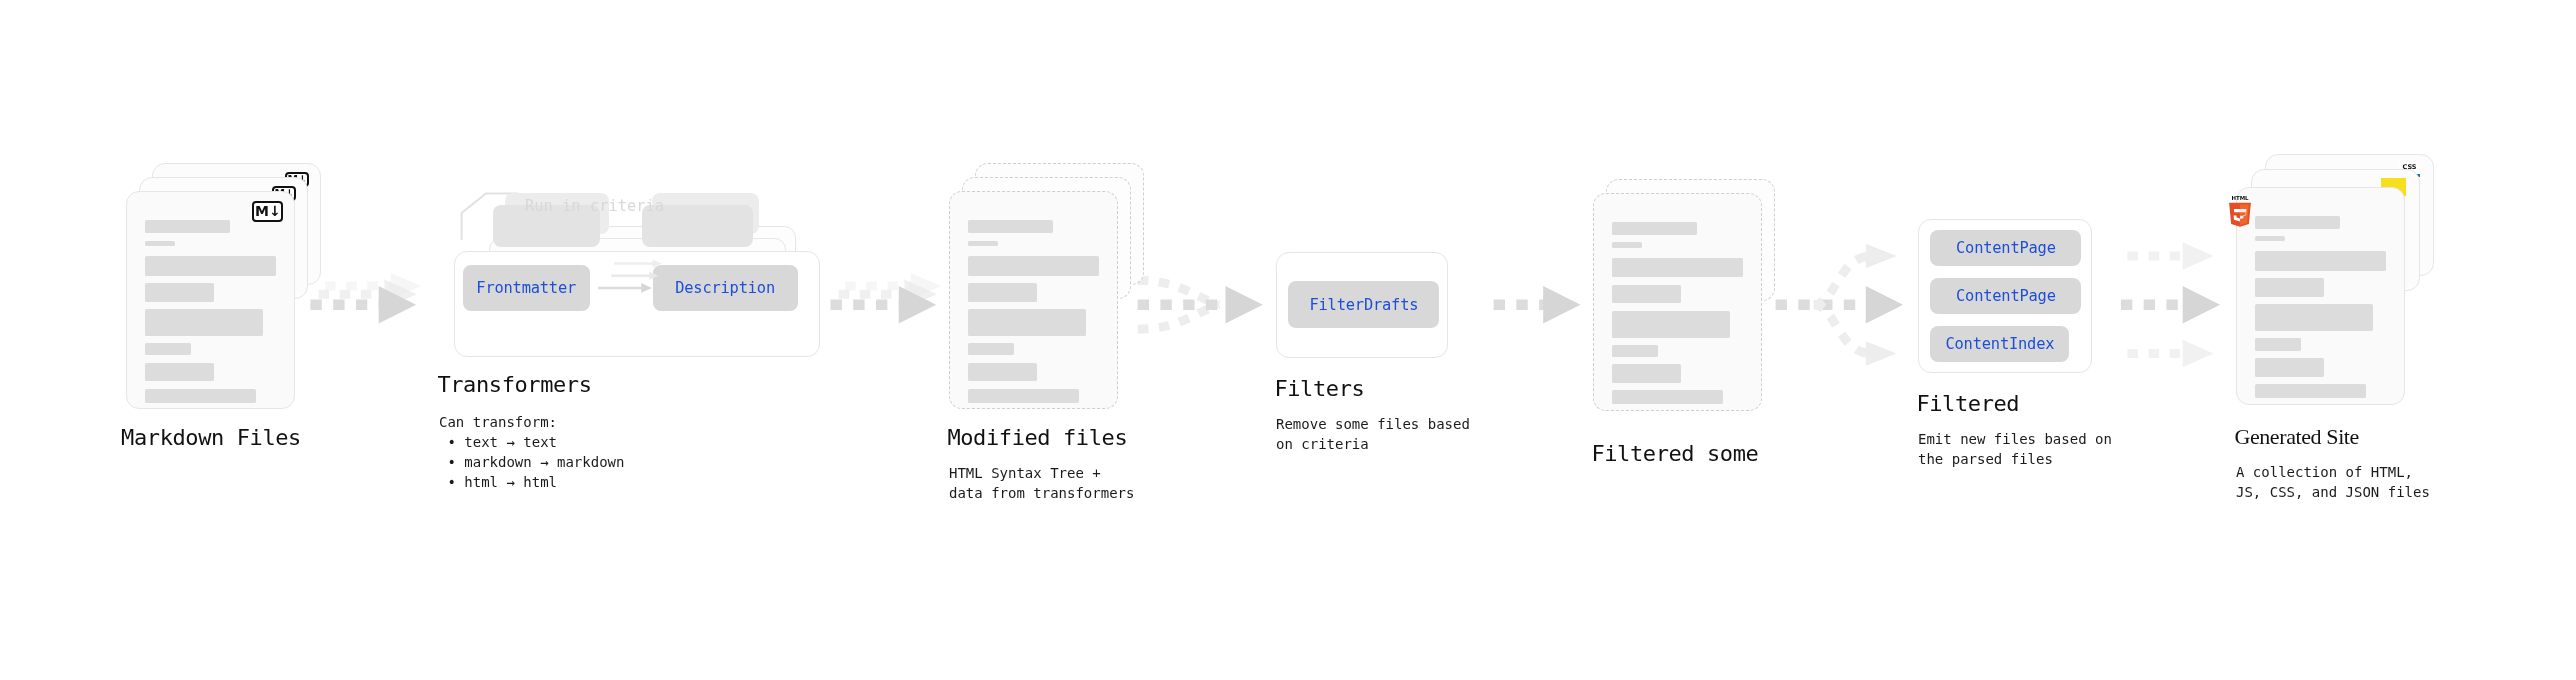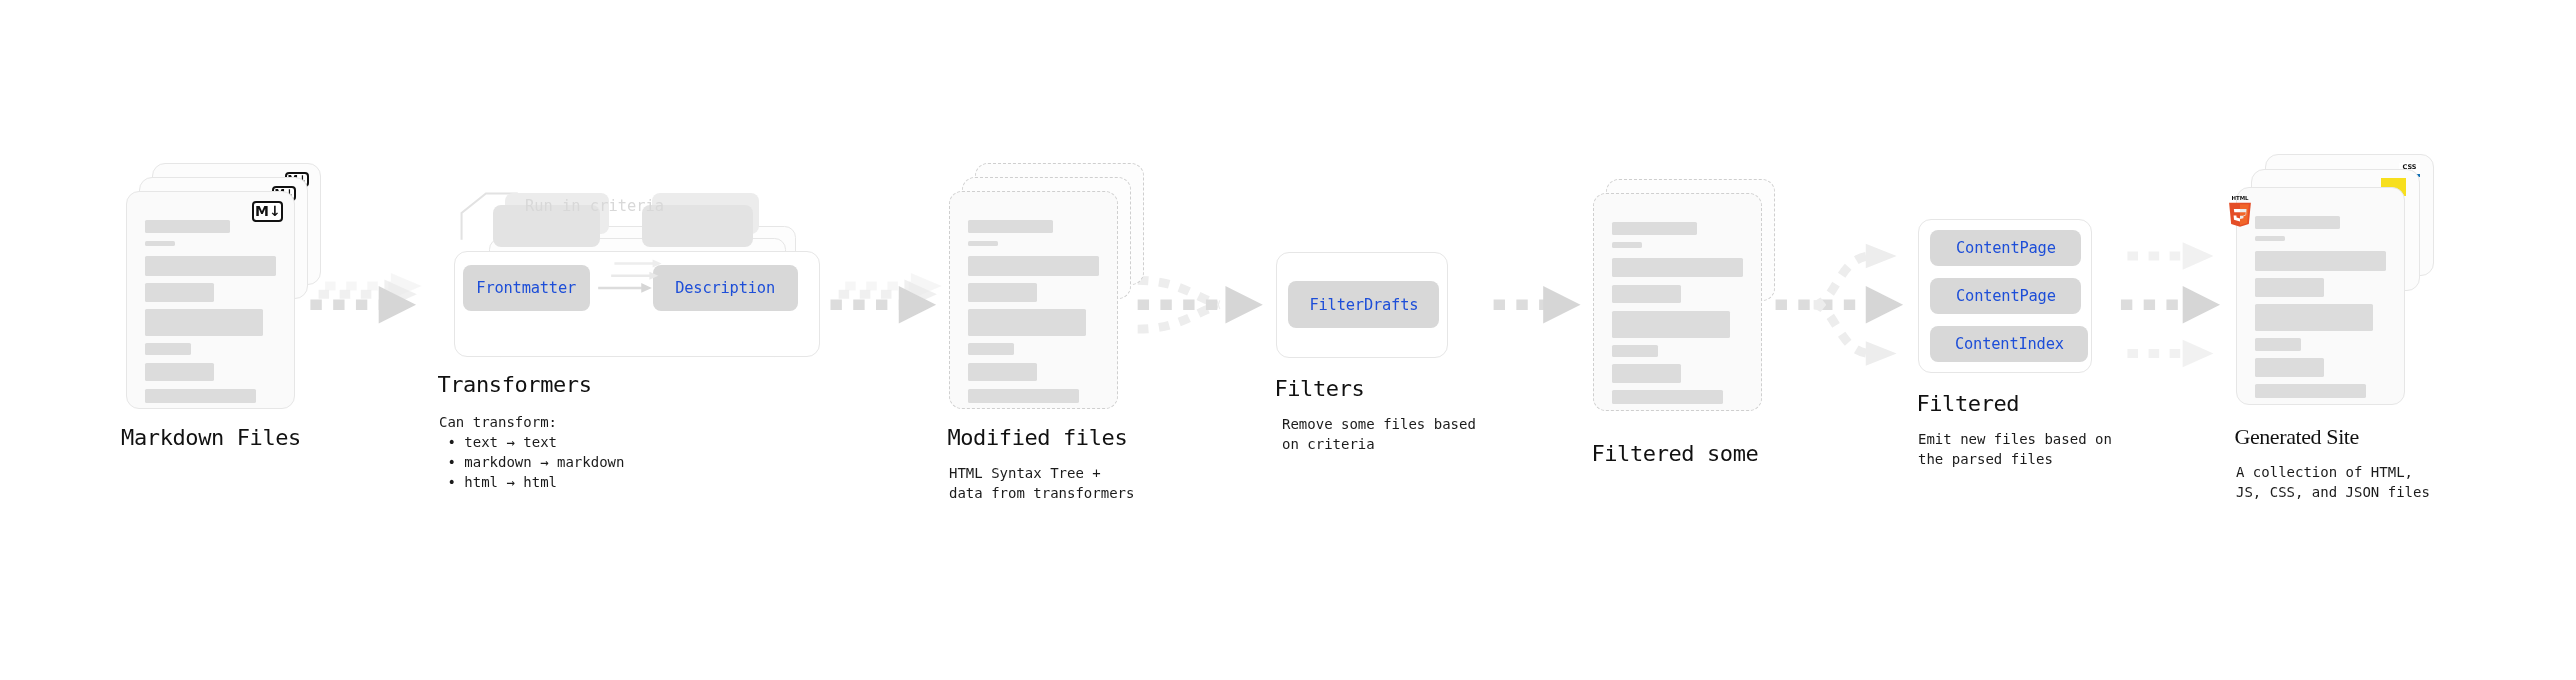--- a/index.html
+++ b/index.html
@@ -239,21 +239,21 @@
     <div class="caption" style="left:-1.6px; top:262px;">Modified files</div>
     <div class="subcaption" style="left:0px; top:301px;">HTML Syntax Tree +
 data from transformers</div>
   </div>
 
   <div class="node" style="left:1276px; top:252px;">
     <div class="group-box" style="left:0px; top:0px; width:172px; height:106px; border-radius:13px;">
       <div class="pill" style="left:11.4px; top:28.4px; width:151px; height:47px;">FilterDrafts</div>
     </div>
     <div class="caption" style="left:-1.6px; top:124px;">Filters</div>
-    <div class="subcaption" style="left:6px; top:163px;">Remove some files based
+    <div class="subcaption" style="left:0px; top:163px;">Remove some files based
 on criteria</div>
   </div>
 
   <div class="node" style="left:1593px; top:179px;">
     <div class="doc-card dashed" style="left:13px; top:0px; height:122px; background:#fdfdfd;"></div>
     <div class="doc-card dashed" style="left:0px; top:14px;">
       <div class="doc-lines">
         <div class="ln" style="width:65%; height:13px;"></div>
         <div class="ln" style="width:23%; height:5.7px; margin-bottom:9.8px;"></div>
         <div class="ln" style="width:100%; height:19.5px;"></div>
@@ -264,21 +264,21 @@
         <div class="ln" style="width:85%; height:14px;"></div>
       </div>
     </div>
     <div class="caption" style="left:-1.6px; top:262px;">Filtered some</div>
   </div>
 
   <div class="node" style="left:1918px; top:219px;">
     <div class="group-box" style="left:0px; top:0px; width:174px; height:154px; border-radius:13px;">
       <div class="pill" style="left:11.4px; top:9.8px; width:151px; height:36px;">ContentPage</div>
       <div class="pill" style="left:11.4px; top:58px; width:151px; height:36px;">ContentPage</div>
-      <div class="pill" style="left:11.4px; top:106px; width:158px; height:36px;">ContentIndex</div>
+      <div class="pill" style="left:11.4px; top:106px; width:139px; height:36px;">ContentIndex</div>
     </div>
     <div class="caption" style="left:-1.6px; top:172px;">Filtered</div>
     <div class="subcaption" style="left:0px; top:211px;">Emit new files based on
 the parsed files</div>
   </div>
 
   <div class="node" style="left:2236px; top:154px;">
     <div class="doc-card ghost1" style="left:29px; top:0px; height:122px;">
       <div class="badge css-badge" style="right:13px; top:8.1px;">CSS</div>
     </div>

